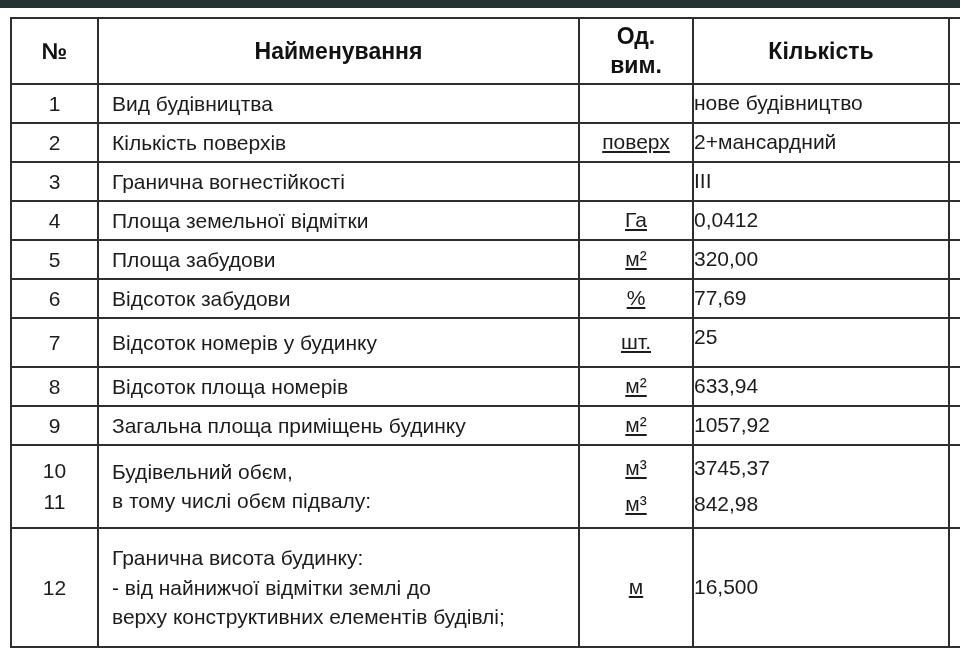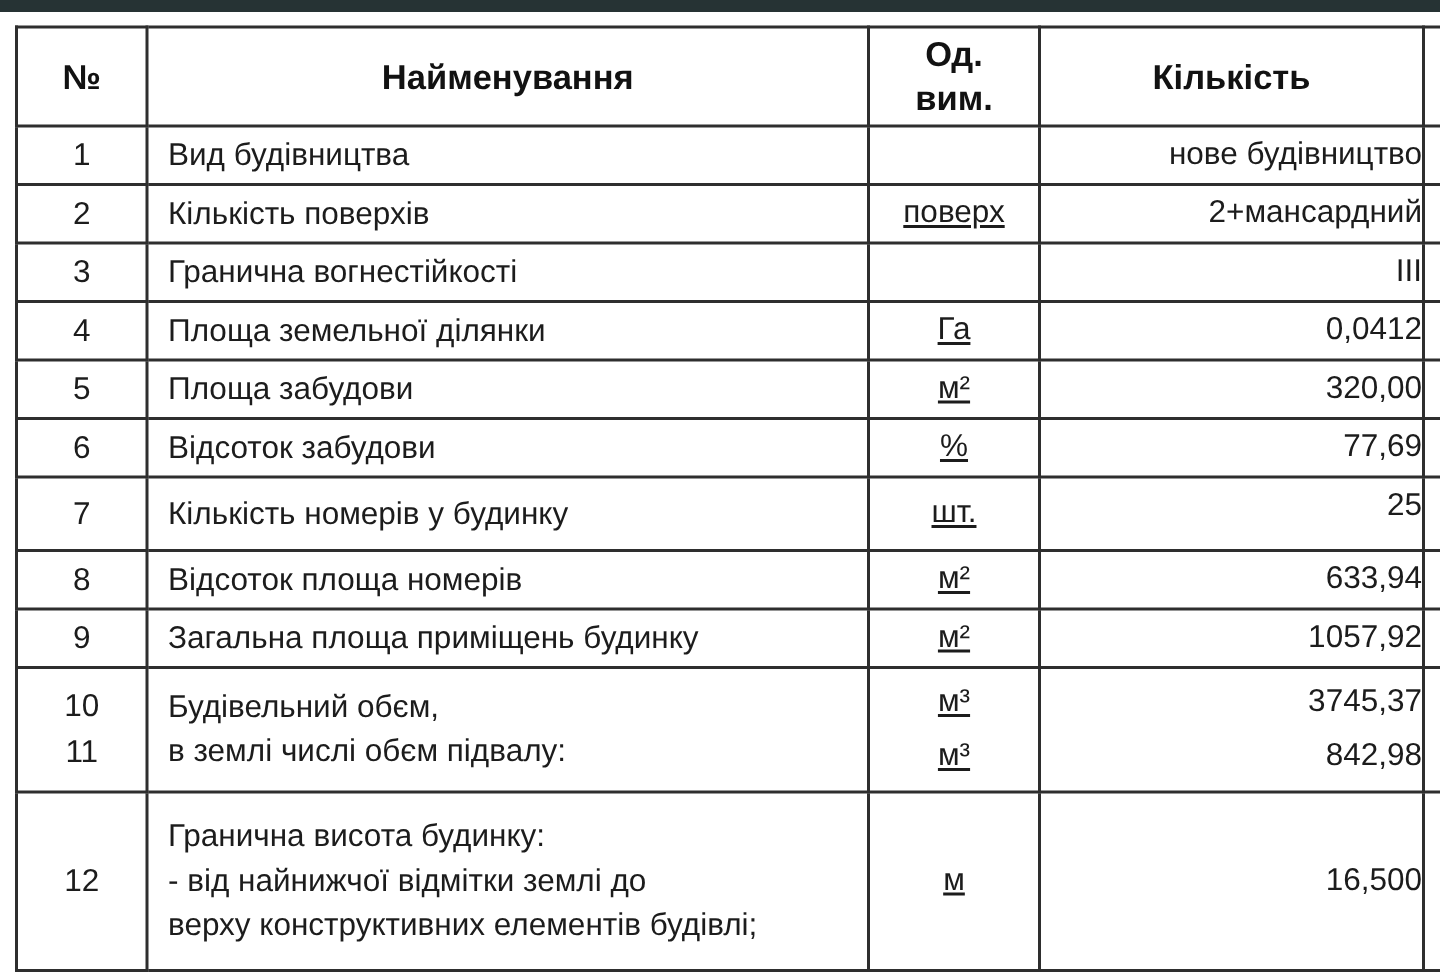--- a/index.html
+++ b/index.html
@@ -52,21 +52,21 @@
   .spec-table tbody tr:nth-child(10) { height: 83px; }
   .spec-table tbody tr:nth-child(11) { height: 119px; }
 
   .spec-table td {
     font-size: 21px;
     white-space: pre-line;
   }
   td.num  { text-align: center; line-height: 1.5; }
   td.name { text-align: left; padding-left: 13px; padding-right: 6px; line-height: 1.4; margin-top: 35px; }
   td.unit { text-align: center; line-height: 1.75; text-decoration: underline; }
-  td.qty  { text-align: right; line-height: 1.75; }
+  td.qty  { text-align: left; line-height: 1.75; }
   td.extra { background: #ffffff; }
 
   
   .spec-table tbody tr:nth-child(7) td.unit { padding-top: 0; }
   .spec-table tbody tr:nth-child(7) td.qty  { padding-bottom: 10px; }
 </style>
 </head>
 <body style="background: rgb(255, 255, 255);">
 
 <div class="top-bar" style="background: rgb(38, 51, 52);"></div>
@@ -106,42 +106,42 @@
   </tr>
       <tr>
     <td class="num">3</td>
     <td class="name">Гранична вогнестійкості</td>
     <td class="unit"></td>
     <td class="qty">III</td>
     <td class="extra"></td>
   </tr>
       <tr>
     <td class="num">4</td>
-    <td class="name">Площа земельної ділянки</td>
+    <td class="name">Площа земельної відмітки</td>
     <td class="unit">Га</td>
     <td class="qty">0,0412</td>
     <td class="extra"></td>
   </tr>
       <tr>
     <td class="num">5</td>
     <td class="name">Площа забудови</td>
     <td class="unit">м²</td>
     <td class="qty">320,00</td>
     <td class="extra"></td>
   </tr>
       <tr>
     <td class="num">6</td>
     <td class="name">Відсоток забудови</td>
     <td class="unit">%</td>
     <td class="qty">77,69</td>
     <td class="extra"></td>
   </tr>
       <tr>
     <td class="num">7</td>
-    <td class="name">Кількість номерів у будинку</td>
+    <td class="name">Відсоток номерів у будинку</td>
     <td class="unit">шт.</td>
     <td class="qty">25</td>
     <td class="extra"></td>
   </tr>
       <tr>
     <td class="num">8</td>
     <td class="name">Відсоток площа номерів</td>
     <td class="unit">м²</td>
     <td class="qty">633,94</td>
     <td class="extra"></td>
@@ -150,21 +150,21 @@
     <td class="num">9</td>
     <td class="name">Загальна площа приміщень будинку</td>
     <td class="unit">м²</td>
     <td class="qty">1057,92</td>
     <td class="extra"></td>
   </tr>
       <tr>
     <td class="num">10
 11</td>
     <td class="name">Будівельний обєм,
-в землі числі обєм підвалу:</td>
+в тому числі обєм підвалу:</td>
     <td class="unit">м³
 м³</td>
     <td class="qty">3745,37
 842,98</td>
     <td class="extra"></td>
   </tr>
       <tr>
     <td class="num">12</td>
     <td class="name">Гранична висота будинку:
 - від найнижчої відмітки землі до

